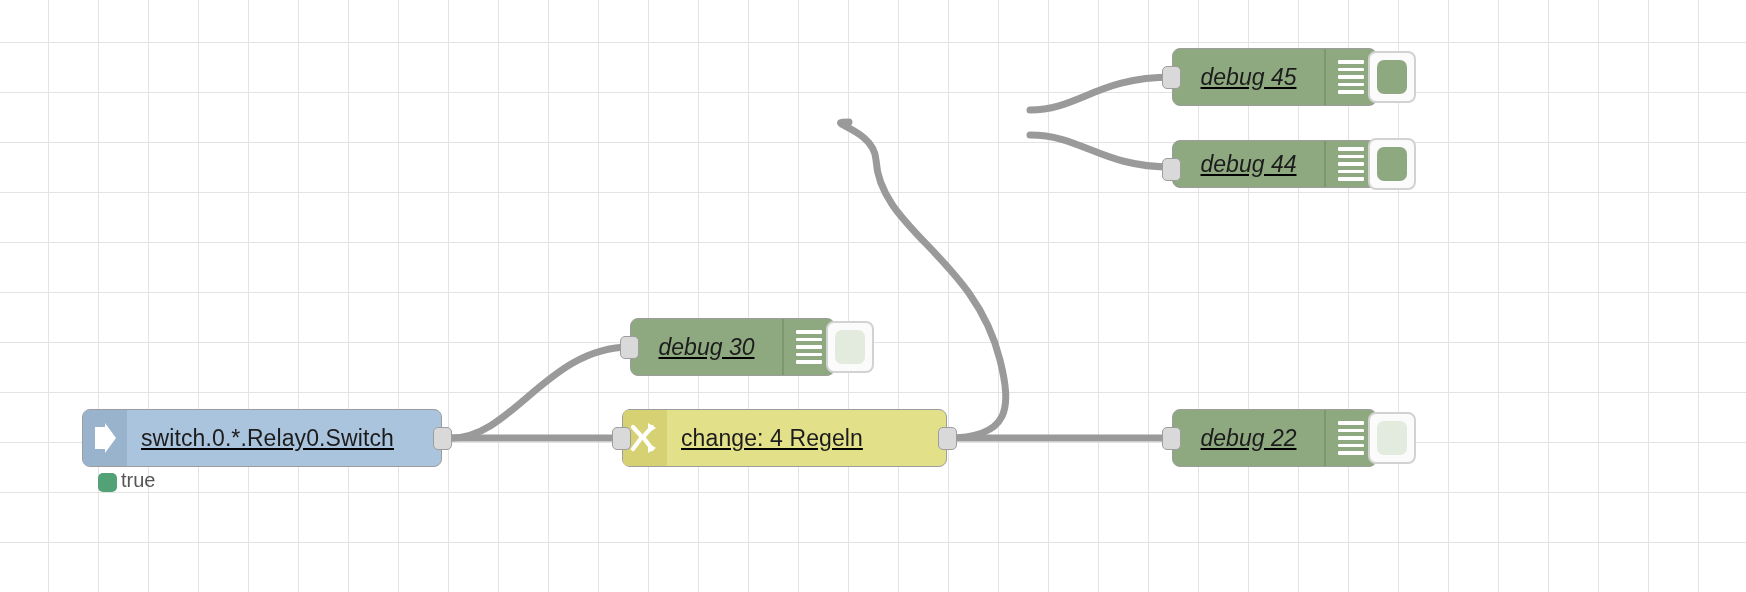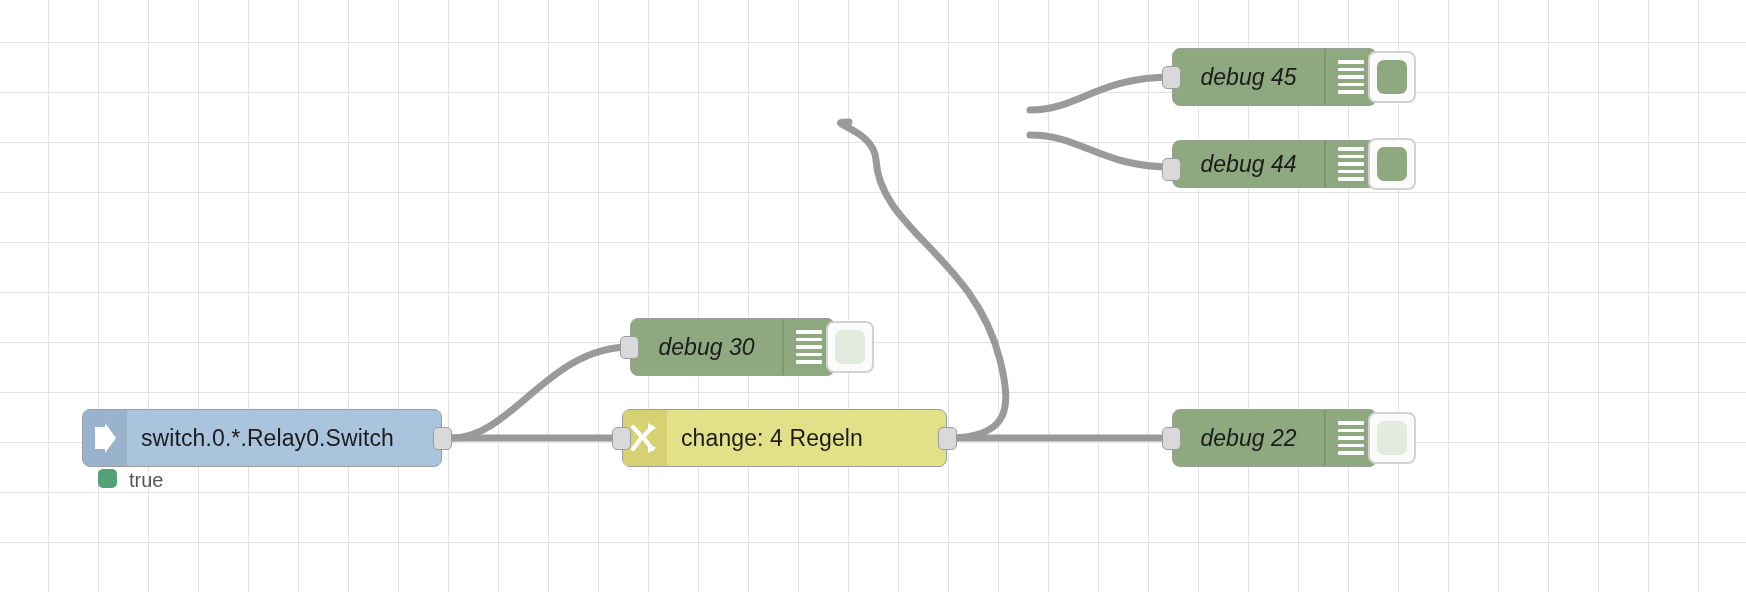--- a/index.html
+++ b/index.html
@@ -46,20 +46,21 @@
   
   .node {
     position: absolute;
     z-index: 3;
     display: flex;
     align-items: stretch;
     box-sizing: border-box;
     border-radius: 8px;
     border: 1.6px solid #9d9d9d;
     box-shadow: 0 0 0 0 rgba(0,0,0,0);
+    text-decoration: underline;
   }
 
   .node-icon-box {
     width: 44px;
     flex: 0 0 44px;
     display: flex;
     align-items: center;
     justify-content: center;
     border-top-left-radius: 6px;
     border-bottom-left-radius: 6px;
@@ -161,22 +162,22 @@
     height: 34px;
     border-radius: 7px;
   }
   .debug-button.on  .knob { background: #8ea97f; }
   .debug-button.off .knob { background: #e2ebde; }
 
   
   .node-status {
     position: absolute;
     display: flex;
-    align-items: flex-start;
-    gap: 12px;
+    align-items: flex-end;
+    gap: 4px;
     z-index: 4;
   }
   .status-dot {
     width: 19px;
     height: 19px;
     border-radius: 5px;
     background: #53a177;
   }
   .status-text {
     font-size: 20px;

